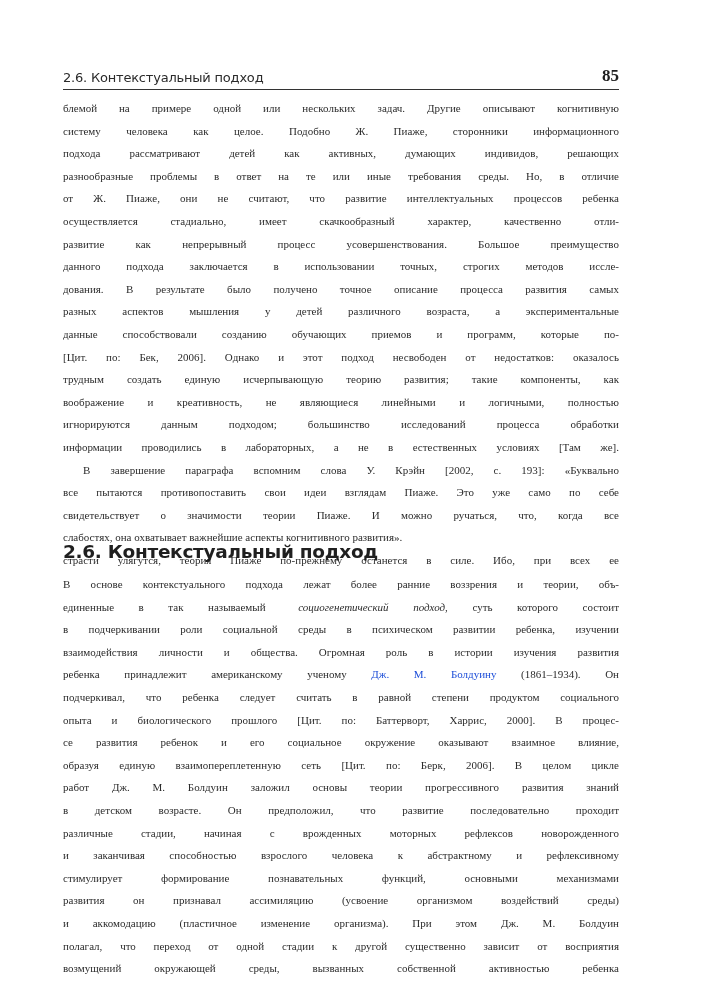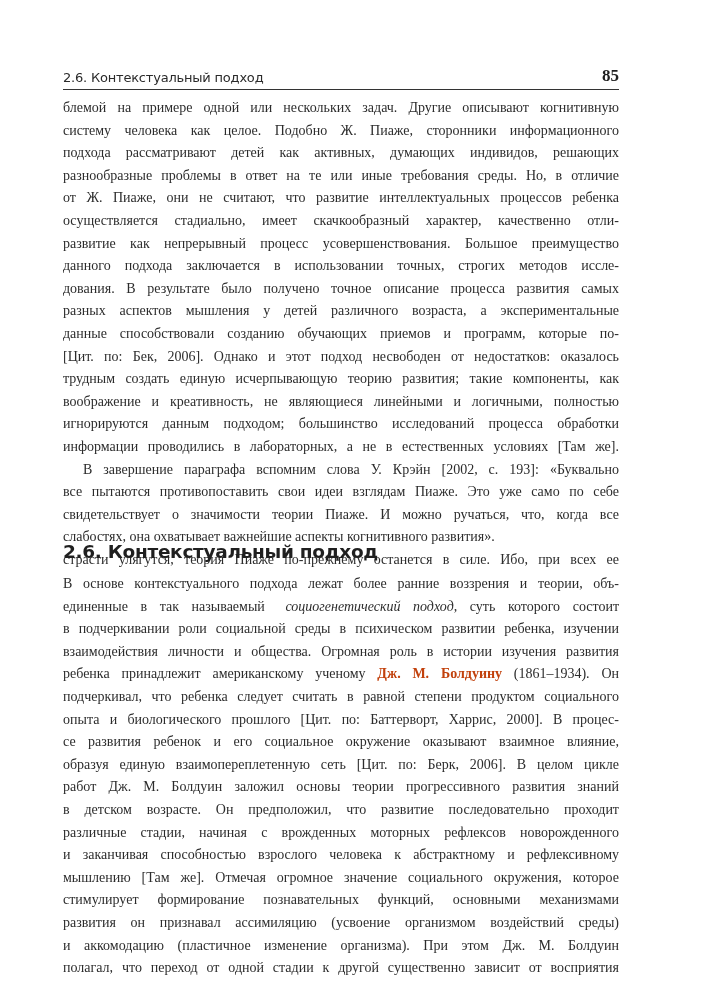--- a/index.html
+++ b/index.html
@@ -46,21 +46,21 @@
     font-size: 17px;
     font-weight: bold;
     color: #1e1e1e;
     text-align: right;
   }
   .body-block {
     position: absolute;
     left: 63px;
     width: 556px;
     font-family: "Liberation Serif", serif;
-    font-size: 14px;
+    font-size: 11px;
     color: #2c2c2c;
   }
   .line {
     height: 22.6px;
     line-height: 22.6px;
     white-space: nowrap;
     text-align: justify;
     text-align-last: justify;
   }
   .line.last {
@@ -75,21 +75,21 @@
     position: absolute;
     left: 63px;
     top: 541px;
     font-family: "DejaVu Sans", sans-serif;
     font-size: 18.5px;
     font-weight: bold;
     letter-spacing: -0.3px;
     color: #1f1f1f;
   }
   em { font-style: italic; padding-left: 8px; }
-  strong { font-weight: bold; color: #c2410c; }
+  strong { font-weight: normal; color: #1d4ed8; }
 </style>
 </head>
 <body>
 
 <div class="page">
 
   <div class="running-head">
     <span class="running-title">2.6. Контекстуальный подход</span>
     <span class="page-number">85</span>
   </div>
@@ -131,21 +131,21 @@
     <div class="line">взаимодействия личности и общества. Огромная роль в истории изучения развития</div>
     <div class="line"><span>ребенка принадлежит американскому ученому </span><strong>Дж. М. Болдуину</strong><span> (1861–1934). Он</span></div>
     <div class="line">подчеркивал, что ребенка следует считать в равной степени продуктом социального</div>
     <div class="line">опыта и биологического прошлого [Цит. по: Баттерворт, Харрис, 2000]. В процес-</div>
     <div class="line">се развития ребенок и его социальное окружение оказывают взаимное влияние,</div>
     <div class="line">образуя единую взаимопереплетенную сеть [Цит. по: Берк, 2006]. В целом цикле</div>
     <div class="line">работ Дж. М. Болдуин заложил основы теории прогрессивного развития знаний</div>
     <div class="line">в детском возрасте. Он предположил, что развитие последовательно проходит</div>
     <div class="line">различные стадии, начиная с врожденных моторных рефлексов новорожденного</div>
     <div class="line">и заканчивая способностью взрослого человека к абстрактному и рефлексивному</div>
-    <div class="line">мышлению [Там же]. Отмечая огромное значение социального окружения, которое</div>
     <div class="line">стимулирует формирование познавательных функций, основными механизмами</div>
     <div class="line">развития он признавал ассимиляцию (усвоение организмом воздействий среды)</div>
     <div class="line">и аккомодацию (пластичное изменение организма). При этом Дж. М. Болдуин</div>
     <div class="line">полагал, что переход от одной стадии к другой существенно зависит от восприятия</div>
+    <div class="line">возмущений окружающей среды, вызванных собственной активностью ребенка</div>
 
   </div>
 
 </div>
 
 </body></html>

